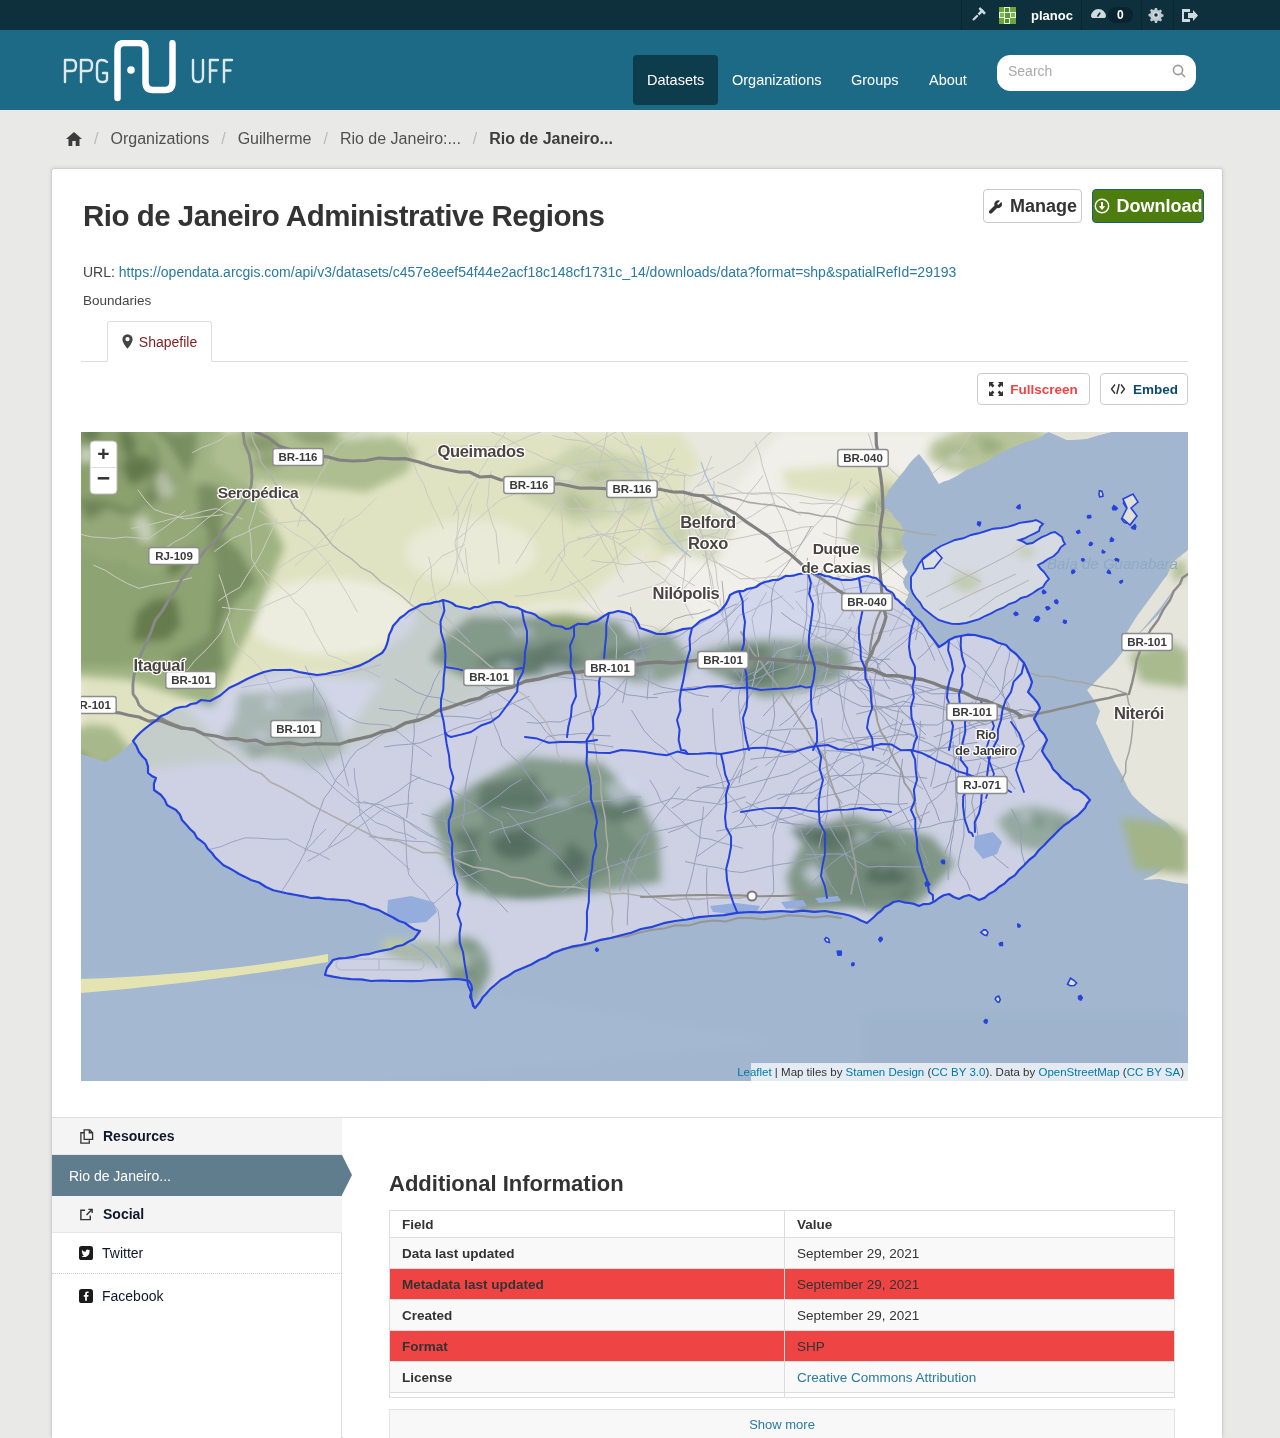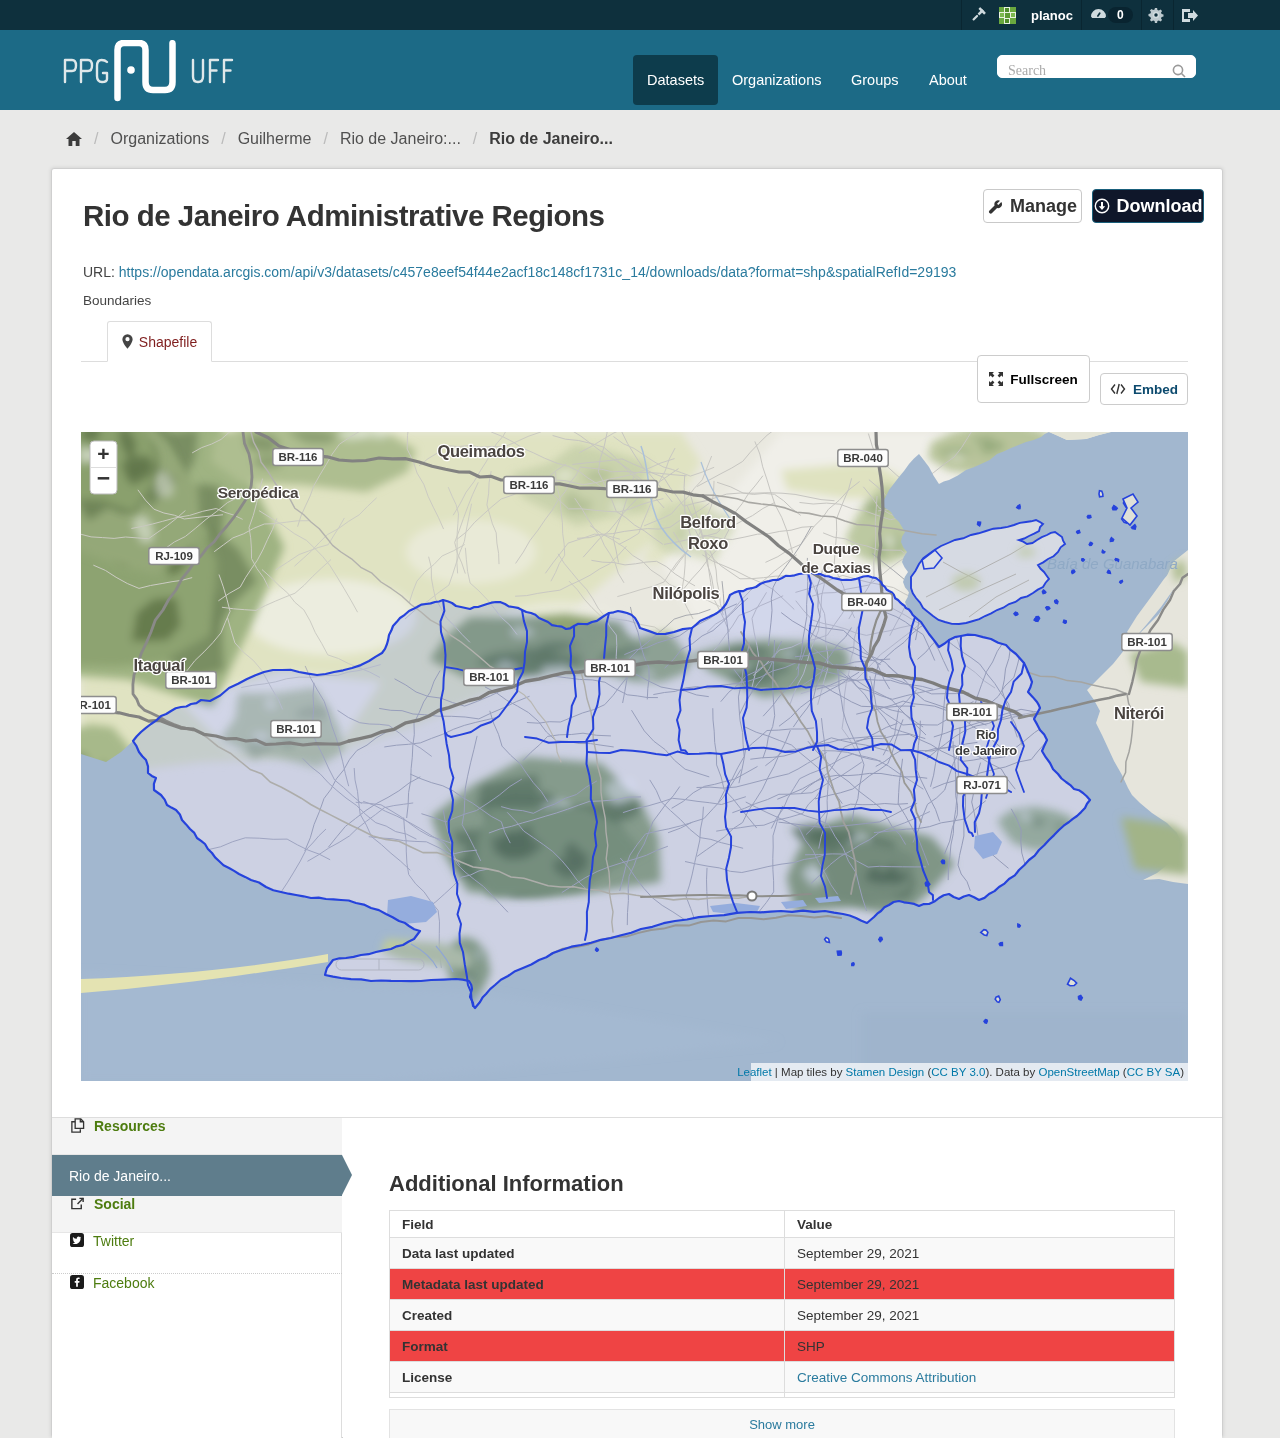--- a/index.html
+++ b/index.html
@@ -11,48 +11,48 @@
 #topbar { left:0; top:0; width:1280px; height:30px; background:#0e303d; }
 #topbar .sep { position:absolute; top:0; width:1px; height:30px; background:#0a2631; }
 #topbar .itm { position:absolute; top:0; height:30px; display:flex; align-items:center; }
 #planoc { color:#fff; font-weight:bold; font-size:13px; }
 #badge0 { background:#092430; color:#fff; font-weight:bold; font-size:12px; border-radius:8px; padding:1px 9px; }
 
 
 #header { left:0; top:30px; width:1280px; height:80px; background:#1c6a86; }
 .nav { position:absolute; top:25px; height:50px; display:flex; align-items:center; color:#fff; font-size:14.5px; padding:0 14px; border-radius:4px; }
 .nav.active { background:#0d3c4c; }
-#search { position:absolute; left:997px; top:25px; width:199px; height:23px; background:#fff; border-radius:5px; border:1px solid #fff;font-family:Liberation Serif, serif; }
+#search { position:absolute; left:997px; top:25px; width:199px; height:36px; background:#fff; border-radius:13px; border:1px solid #fff; }
 #search span { position:absolute; left:10px; top:7px; color:#aaa; font-size:14px; }
 
 
 #crumb { left:66px; top:130px; font-size:16px; color:#505050; }
 #crumb a { color:#505050; text-decoration:none; }
 #crumb .sl { color:#bbb; padding:0 12px; }
 #crumb .last { font-weight:bold; color:#3c3c3c; }
 
 
 #card { left:51px; top:168px; width:1172px; height:1270px; background:#fff; border:1px solid #cfcfcf; border-radius:3px; box-shadow:0 0 4px rgba(0,0,0,0.12); }
 #card h1 { position:absolute; left:31px; top:30px; font-size:29.5px; color:#333; letter-spacing:-0.5px; }
 .btn { position:absolute; display:flex; align-items:center; justify-content:center; gap:7px; font-size:18px; font-weight:bold; border-radius:4px; }
 #manage { left:931px; top:20px; width:99px; height:34px; background:#fff; border:1px solid #c9c9c9; color:#333; }
-#download { left:1040px; top:20px; width:112px; height:34px; background:#0f172a; border:1px solid #1a607c; color:#fff; }
+#download { left:1040px; top:20px; width:112px; height:34px; background:#4d7c0f; border:1px solid #1a607c; color:#fff; }
 #urlline { position:absolute; left:31px; top:95px; font-size:14px; color:#444; }
 #urlline a { color:#2a7b9e; text-decoration:none; }
 #bnd { position:absolute; left:31px; top:124px; font-size:13.5px; color:#444; }
 #tab { position:absolute; left:55px; top:152px; width:105px; height:41px; background:#fff; border:1px solid #ddd; border-bottom:1px solid #fff; border-radius:3px 3px 0 0; font-size:14px; color:#7f1d1d; display:flex; align-items:center; justify-content:center; gap:6px; z-index:2; }
 #tabline { position:absolute; left:29px; top:192px; width:1107px; height:1px; background:#ddd; }
-#fullscreen { left:925px; top:186px; width:113px; height:48px; background:#fff; border:1px solid #ccc; color:#000000; font-size:13.5px; }
+#fullscreen { left:925px; top:204px; width:113px; height:32px; background:#fff; border:1px solid #ccc; color:#ef4444; font-size:13.5px; }
 #embed { left:1048px; top:204px; width:88px; height:32px; background:#fff; border:1px solid #ccc; color:#0c4a6e; font-size:13.5px;align-items:center; }
 #map { position:absolute; left:29px; top:263px; width:1107px; height:649px; overflow:hidden; background:#a3b8cf; }
 
 
 #botline { position:absolute; left:0px; top:948px; width:1170px; height:1px; background:#ddd; }
 #sidebar { position:absolute; left:0px; top:949px; width:290px; height:321px; background:#fff; border-right:1px solid #ddd; }
-.srow { position:absolute; left:0; width:290px; display:flex; align-items:flex-start; gap:9px; padding-left:18px; font-size:14px; color:#4d7c0f; }
+.srow { position:absolute; left:0; width:290px; display:flex; align-items:center; gap:9px; padding-left:27px; font-size:14px; color:#0f172a; }
 .srow.hd { background:#f4f4f4; font-weight:bold; border-bottom:1px solid #e6e6e6; }
 #sactive { position:absolute; left:0; top:37px; width:290px; height:41px; background:#5f7d8c; color:#fff; font-size:14px; display:flex; align-items:center; padding-left:17px; z-index:5; }
 #sactive:after { content:""; position:absolute; right:-10px; top:0; border-top:20.5px solid transparent; border-bottom:20.5px solid transparent; border-left:10px solid #5f7d8c; }
 #content { position:absolute; left:291px; top:949px; width:879px; height:321px; background:#fff; }
 #content h2 { position:absolute; left:46px; top:53px; font-size:22px; color:#333; }
 table { border-collapse:collapse; position:absolute; left:46px; top:92px; width:786px; font-size:13.5px; color:#333; }
 td { border:1px solid #ddd; padding:7.5px 12px; } th { border:1px solid #ddd; padding:5.5px 12px; text-align:left; font-size:13.5px; line-height:15px; }
 td.f { font-weight:bold; width:383px; }
 tr.odd td { background:#f9f9f9; }
 tr.even td { background:#ef4444; }

